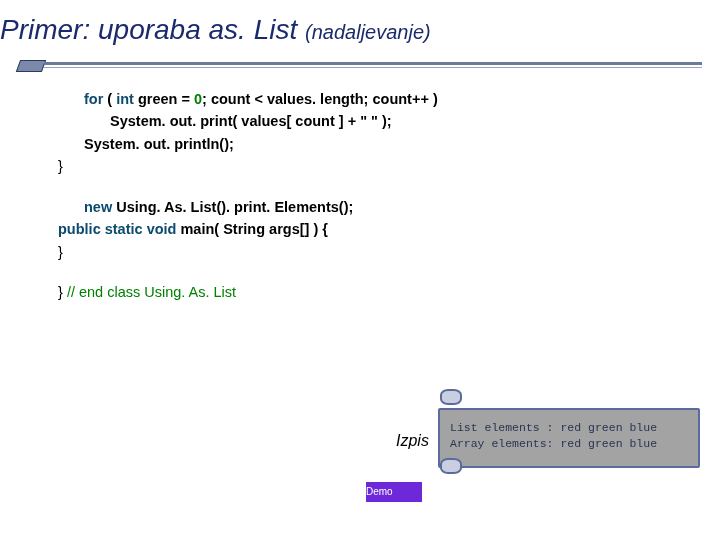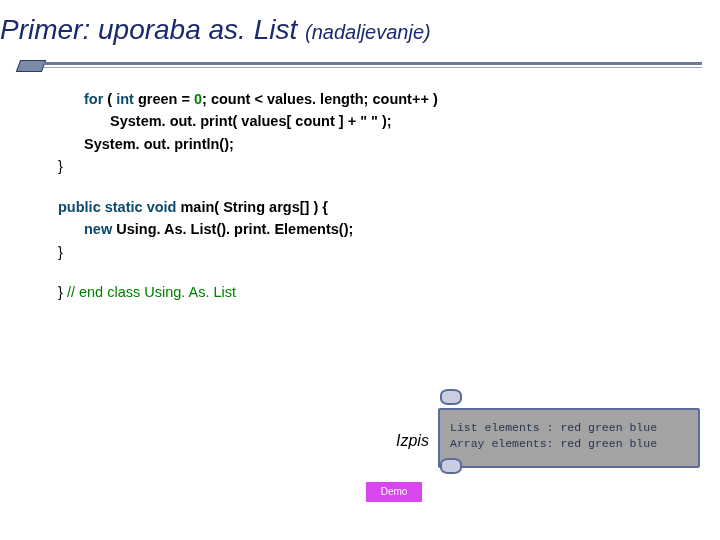--- a/index.html
+++ b/index.html
@@ -113,24 +113,24 @@
   }
   .curl-top { left: 440px; top: 389px; }
   .curl-bot { left: 440px; top: 458px; }
 
   .demo-btn {
     position: absolute;
     left: 366px;
     top: 482px;
     width: 56px;
     height: 20px;
-    background: #d946ef;
+    background: #6d28d9;
     color: #ffffff;
     font-size: 10px;
-    text-align: center;
+    text-align: left;
     line-height: 20px;
     font-family: Arial, sans-serif;
     cursor: pointer;
   }
 </style>
 </head>
 <body>
 
 <div class="title-row">
   <span class="title">
@@ -153,24 +153,24 @@
     <span class="ind2"></span><span class="b">System. out. print( values[ count ] + "  " );</span>
   </div>
   <div>
     <span class="ind1"></span><span class="b">System. out. println();</span>
   </div>
   <div>
     <span>}</span>
   </div>
   <div style="height:18px"></div>
   <div>
-    <span class="kw">public static void</span><span class="b"> main( String args[] ) {</span>
+    <span class="ind1"></span><span class="kw">new</span><span class="b"> Using. As. List(). print. Elements();</span>
   </div>
   <div>
-    <span class="ind1"></span><span class="kw">new</span><span class="b"> Using. As. List(). print. Elements();</span>
+    <span class="kw">public static void</span><span class="b"> main( String args[] ) {</span>
   </div>
   <div>
     <span>}</span>
   </div>
   <div style="height:18px"></div>
   <div>
     <span>} </span><span class="cmt">// end class Using. As. List</span>
   </div>
 </div>
 

